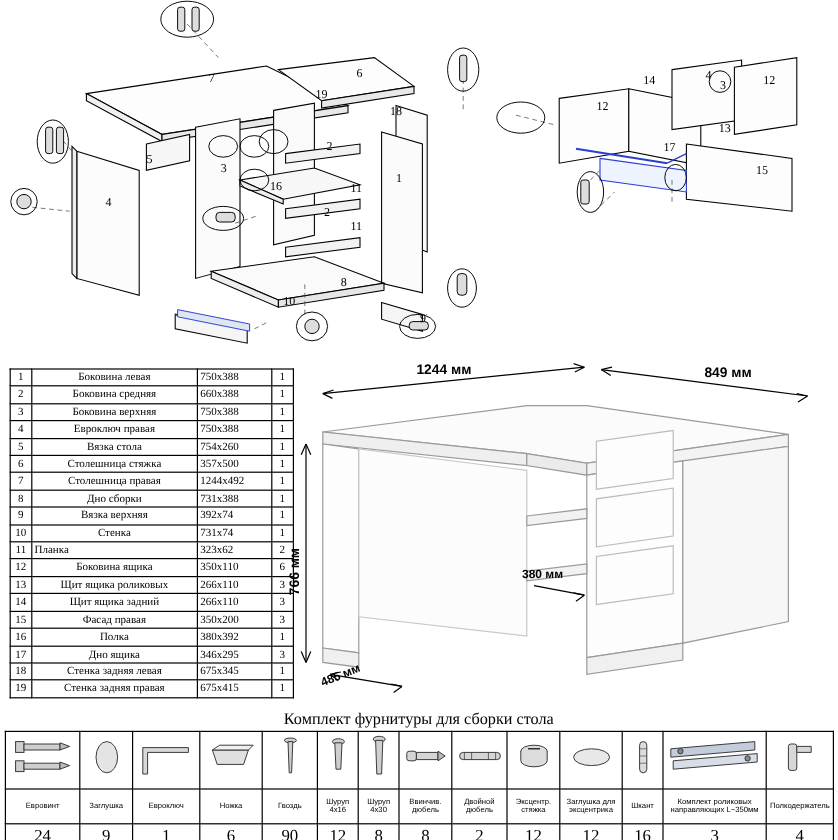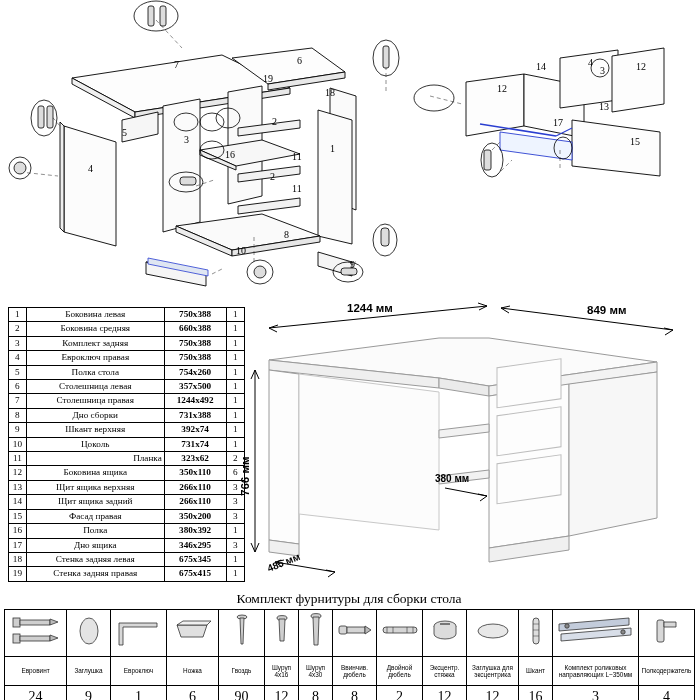--- a/index.html
+++ b/index.html
@@ -19,21 +19,21 @@
     position:absolute;left:8px;top:307px;width:237px;
     border-collapse:collapse;font-size:9.2px;
     font-family:"Liberation Serif", serif;
   }
   .parts-table td{
     border:1px solid #000;padding:0 2px;height:13.4px;line-height:13.4px;
     white-space:nowrap;overflow:hidden;
   }
   .parts-table td.num{width:13px;text-align:center;}
   .parts-table td.nm{width:136px;text-align:center;}
-  .parts-table td.dim{width:58px;text-align:center;font-weight:bold;}
+  .parts-table td.dim{width:58px;}
   .parts-table td.qty{width:14px;text-align:center;}
 
   
   .deskview{position:absolute;left:239px;top:300px;width:446px;height:290px;}
   .deskview svg{position:absolute;left:0;top:0;}
 
   
   .kit-title{
     position:absolute;left:0;top:591px;width:698px;text-align:center;
     font-size:13.5px;font-family:"Liberation Serif", serif;
@@ -193,81 +193,81 @@
           <td class="qty">1</td>
         </tr>
       <tr>
           <td class="num">2</td>
           <td class="nm">Боковина средняя</td>
           <td class="dim">660х388</td>
           <td class="qty">1</td>
         </tr>
       <tr>
           <td class="num">3</td>
-          <td class="nm">Комплект задняя</td>
+          <td class="nm">Боковина верхняя</td>
           <td class="dim">750х388</td>
           <td class="qty">1</td>
         </tr>
       <tr>
           <td class="num">4</td>
           <td class="nm">Евроключ правая</td>
           <td class="dim">750х388</td>
           <td class="qty">1</td>
         </tr>
       <tr>
           <td class="num">5</td>
-          <td class="nm">Полка стола</td>
+          <td class="nm">Вязка стола</td>
           <td class="dim">754х260</td>
           <td class="qty">1</td>
         </tr>
       <tr>
           <td class="num">6</td>
-          <td class="nm">Столешница левая</td>
+          <td class="nm">Столешница стяжка</td>
           <td class="dim">357х500</td>
           <td class="qty">1</td>
         </tr>
       <tr>
           <td class="num">7</td>
           <td class="nm">Столешница правая</td>
           <td class="dim">1244х492</td>
           <td class="qty">1</td>
         </tr>
       <tr>
           <td class="num">8</td>
           <td class="nm">Дно сборки</td>
           <td class="dim">731х388</td>
           <td class="qty">1</td>
         </tr>
       <tr>
           <td class="num">9</td>
-          <td class="nm">Шкант верхняя</td>
+          <td class="nm">Вязка верхняя</td>
           <td class="dim">392х74</td>
           <td class="qty">1</td>
         </tr>
       <tr>
           <td class="num">10</td>
-          <td class="nm">Цоколь</td>
+          <td class="nm">Стенка</td>
           <td class="dim">731х74</td>
           <td class="qty">1</td>
         </tr>
       <tr>
           <td class="num">11</td>
-          <td class="nm" style="text-align:right">Планка</td>
+          <td class="nm" style="text-align:left">Планка</td>
           <td class="dim">323х62</td>
           <td class="qty">2</td>
         </tr>
       <tr>
           <td class="num">12</td>
           <td class="nm">Боковина ящика</td>
           <td class="dim">350х110</td>
           <td class="qty">6</td>
         </tr>
       <tr>
           <td class="num">13</td>
-          <td class="nm">Щит ящика верхняя</td>
+          <td class="nm">Щит ящика роликовых</td>
           <td class="dim">266х110</td>
           <td class="qty">3</td>
         </tr>
       <tr>
           <td class="num">14</td>
           <td class="nm">Щит ящика задний</td>
           <td class="dim">266х110</td>
           <td class="qty">3</td>
         </tr>
       <tr>

